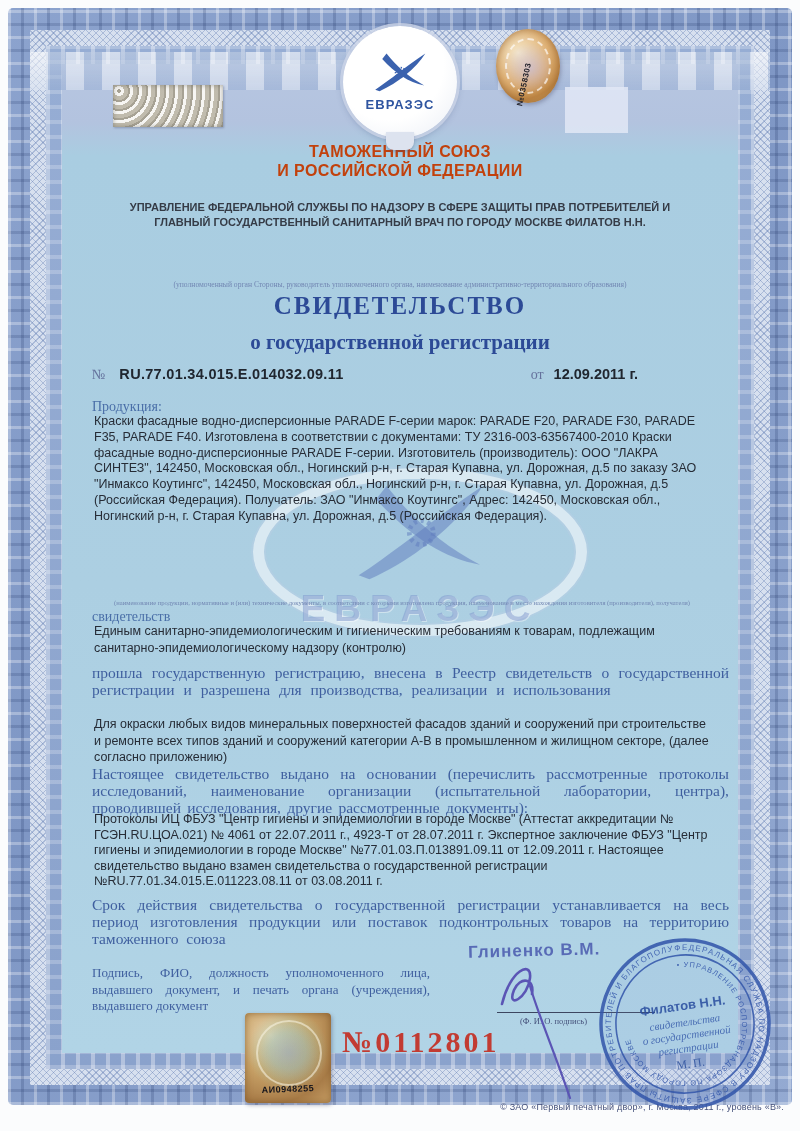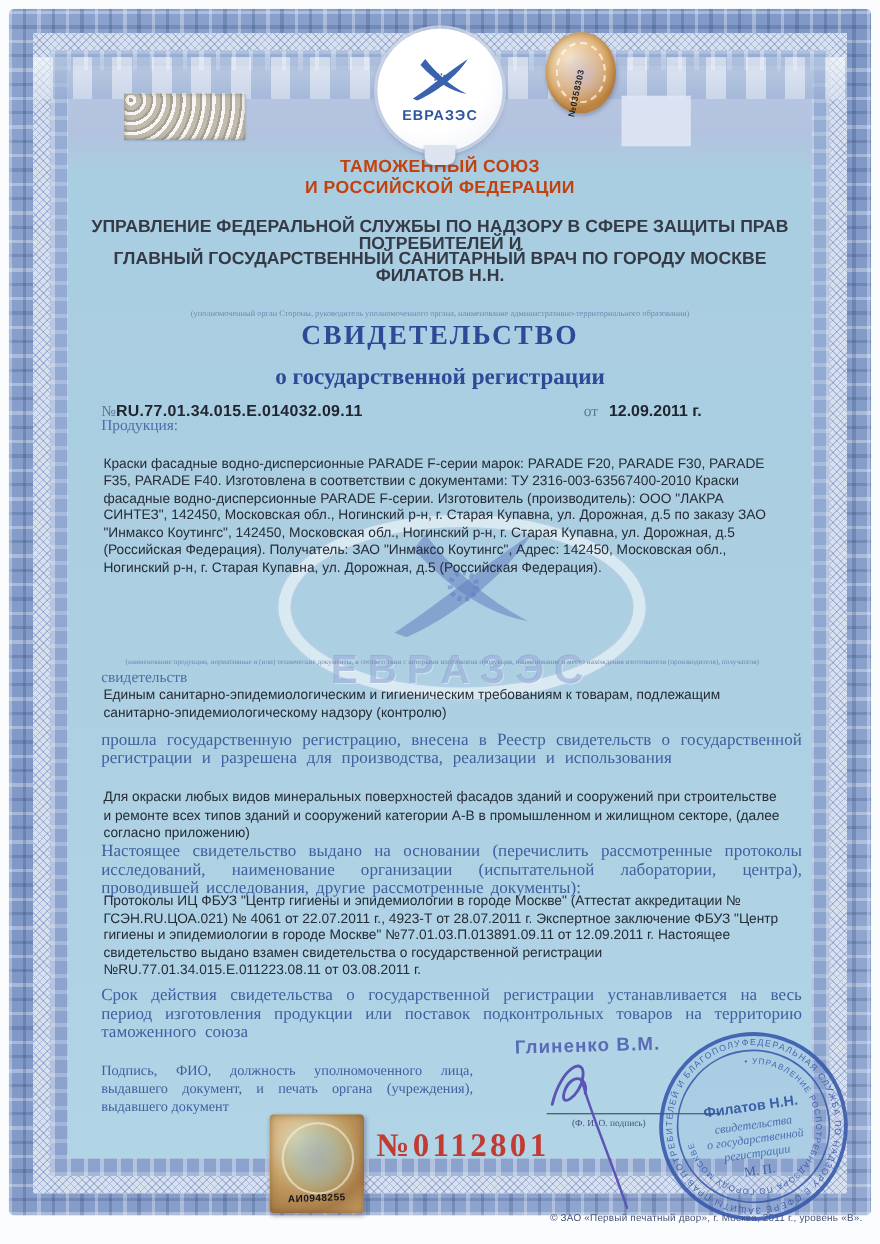--- a/index.html
+++ b/index.html
@@ -111,35 +111,35 @@
   .watermark-label {
     position:absolute; left:0; right:0; bottom:6px; text-align:center;
     font-size:37px; font-weight:bold; letter-spacing:9px; color:rgba(130,155,205,.55);
     text-shadow:1px 1px 0 rgba(255,255,255,.4);
   }
   
   .t { position:absolute; z-index:3; }
   .union-header { top:142px; left:64px; right:64px; text-align:center;
     font-family:Liberation Sans, sans-serif; font-weight:bold; font-size:16px; line-height:19px; color:#c2410c; letter-spacing:.4px; }
   .agency-header { top:200px; left:64px; right:64px; text-align:center;
-    font-weight:bold; font-size:16px; line-height:14.5px; color:#353b46; }
+    font-weight:bold; font-size:11px; line-height:14.5px; color:#353b46; }
   .note { font-family:"Liberation Serif", serif; color:#7287b3; text-align:center; }
   .note-1 { top:280px; left:64px; right:64px; font-size:7.6px; }
   .note-2 { top:599px; left:78px; width:648px; font-size:6.6px; white-space:nowrap; overflow:hidden; }
   .doc-title { top:292px; left:64px; right:64px; text-align:center;
     font-family:Liberation Serif, serif; font-weight:bold; font-size:25px; color:#2c4a96; letter-spacing:2px; }
   .doc-subtitle { top:330px; left:64px; right:64px; text-align:center;
     font-family:"Liberation Serif", serif; font-weight:bold; font-size:21px; color:#2c4a96; }
   .number-row { top:366px; left:92px; width:546px; display:flex; align-items:baseline; }
   .form-label { font-family:"Liberation Serif", serif; color:#64719c; font-size:14px; }
-  .number-value { font-weight:bold; font-size:14.5px; color:#20262f; margin-left:0; letter-spacing:.3px; }
+  .number-value { font-weight:bold; font-size:14.5px; color:#20262f; margin-left:14px; letter-spacing:.3px; }
   .from-label { margin-left:auto; }
   .date-value { font-weight:bold; font-size:14.5px; color:#20262f; margin-left:10px; }
   .section-label { font-family:"Liberation Serif", serif; color:#4a6fa8; font-size:14px; }
-  .lbl-product { top:380px; left:92px; }
+  .lbl-product { top:399px; left:92px; }
   .lbl-compliance { top:609px; left:92px; }
   .fill-sans { color:#262c36; font-size:12.5px; line-height:15.8px; }
   .product-text { top:414px; left:94px; width:621px; }
   .compliance-text { top:623px; left:94px; width:608px; line-height:16.5px; }
   .form-serif { font-family:"Liberation Serif", serif; color:#3f5f9f; font-size:15.5px; line-height:17px; text-align:justify; }
   .registration-text { top:664px; left:92px; width:637px; word-spacing:5px; }
   .usage-text { top:716px; left:94px; width:622px; line-height:16.5px; }
   .basis-intro { top:765px; left:92px; width:637px; word-spacing:2.5px; }
   .basis-text { top:812px; left:94px; width:620px; line-height:15.6px; }
   .validity-text { top:896px; left:92px; width:637px; word-spacing:4px; }

